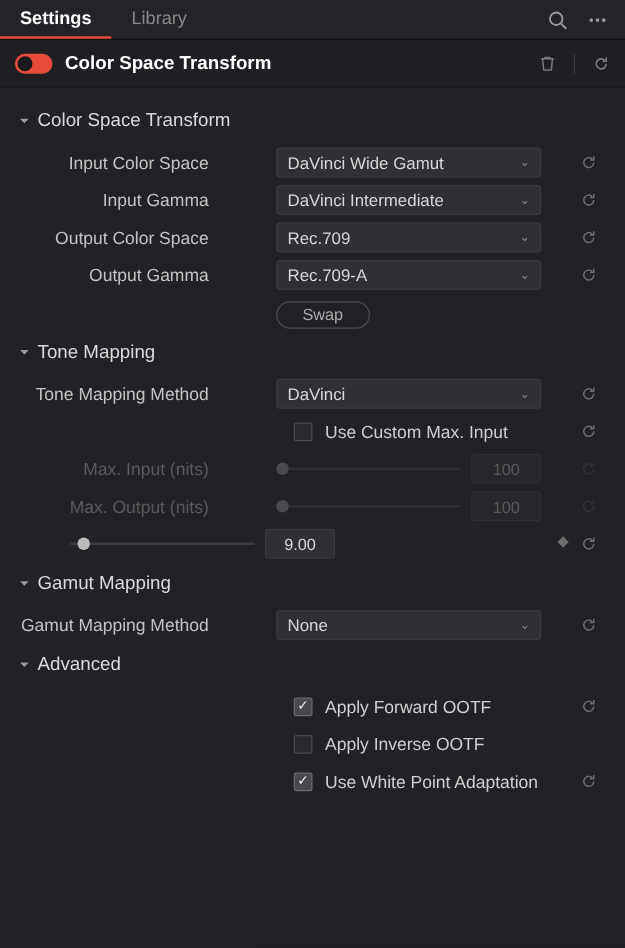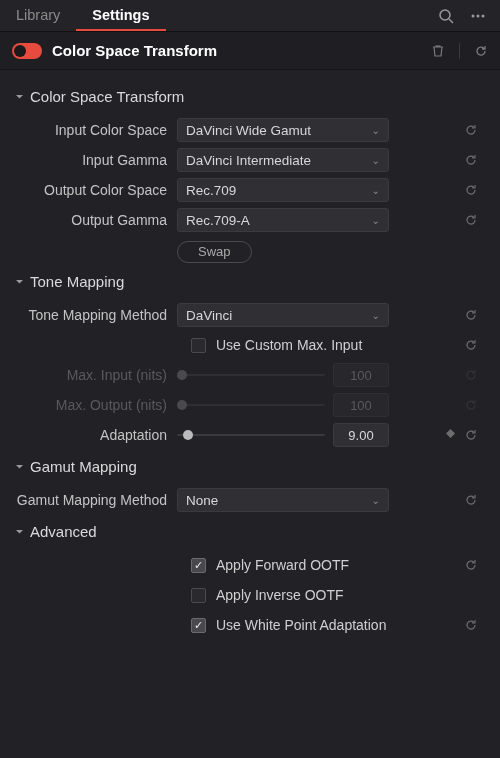--- a/index.html
+++ b/index.html
@@ -112,20 +112,21 @@
     padding-right: 10px;
     color: #c4c4c4;
     font-size: 14px;
   }
   .row-label.dim { color: #5a5a5a; }
   .row-control {
     width: 236px;
     display: flex;
     align-items: center;
     gap: 8px;
+    margin-left: 44px;
   }
   .row-reset {
     flex: 1;
     display: flex;
     justify-content: flex-end;
     padding-right: 10px;
     color: #6d6d6d;
     gap: 8px;
   }
   .select {
@@ -216,22 +217,22 @@
   .num-box.dim { color: #5a5a5a; border-color: #2f2f33; background: #28282c; }
   .icon { display: inline-flex; }
   svg { display: block; }
   .adaptation .slider-track { flex: 1; background: #3a3a3e; }
 </style>
 </head>
 <body>
 
 <div class="topbar">
   <div class="tabs">
+    <div class="tab active">Settings</div>
     <div class="tab">Library</div>
-    <div class="tab active">Settings</div>
   </div>
   <div class="topbar-icons">
     <span class="icon">
       <svg width="16" height="16" viewBox="0 0 16 16" stroke="#9a9a9a" stroke-width="1.5" fill="none">
           <circle cx="7" cy="7" r="5"></circle>
           <line x1="11" y1="11" x2="15" y2="15"></line>
         </svg>
     </span>
     <span class="icon">
       <svg width="16" height="16" viewBox="0 0 16 16" fill="#9a9a9a">
@@ -424,21 +425,20 @@
     <div class="row-reset">
         <span class="icon" style="opacity:.4">
           <svg width="14" height="14" viewBox="0 0 14 14" stroke="#505050" stroke-width="1.2" fill="none">
             <path d="M11 7a4 4 0 1 1-1.2-2.8M11 2v3H8"></path>
           </svg>
         </span>
       </div>
   </div>
 
   <div class="row adaptation">
-    <div class="row-label">Adaptation</div>
     <div class="row-control">
       <div class="slider-row">
         <div class="slider-track">
           <div class="knob" style="left:6px; background:#bbb"></div>
         </div>
         <div class="num-box">9.00</div>
       </div>
     </div>
     <div class="row-reset">
       <span class="icon">

